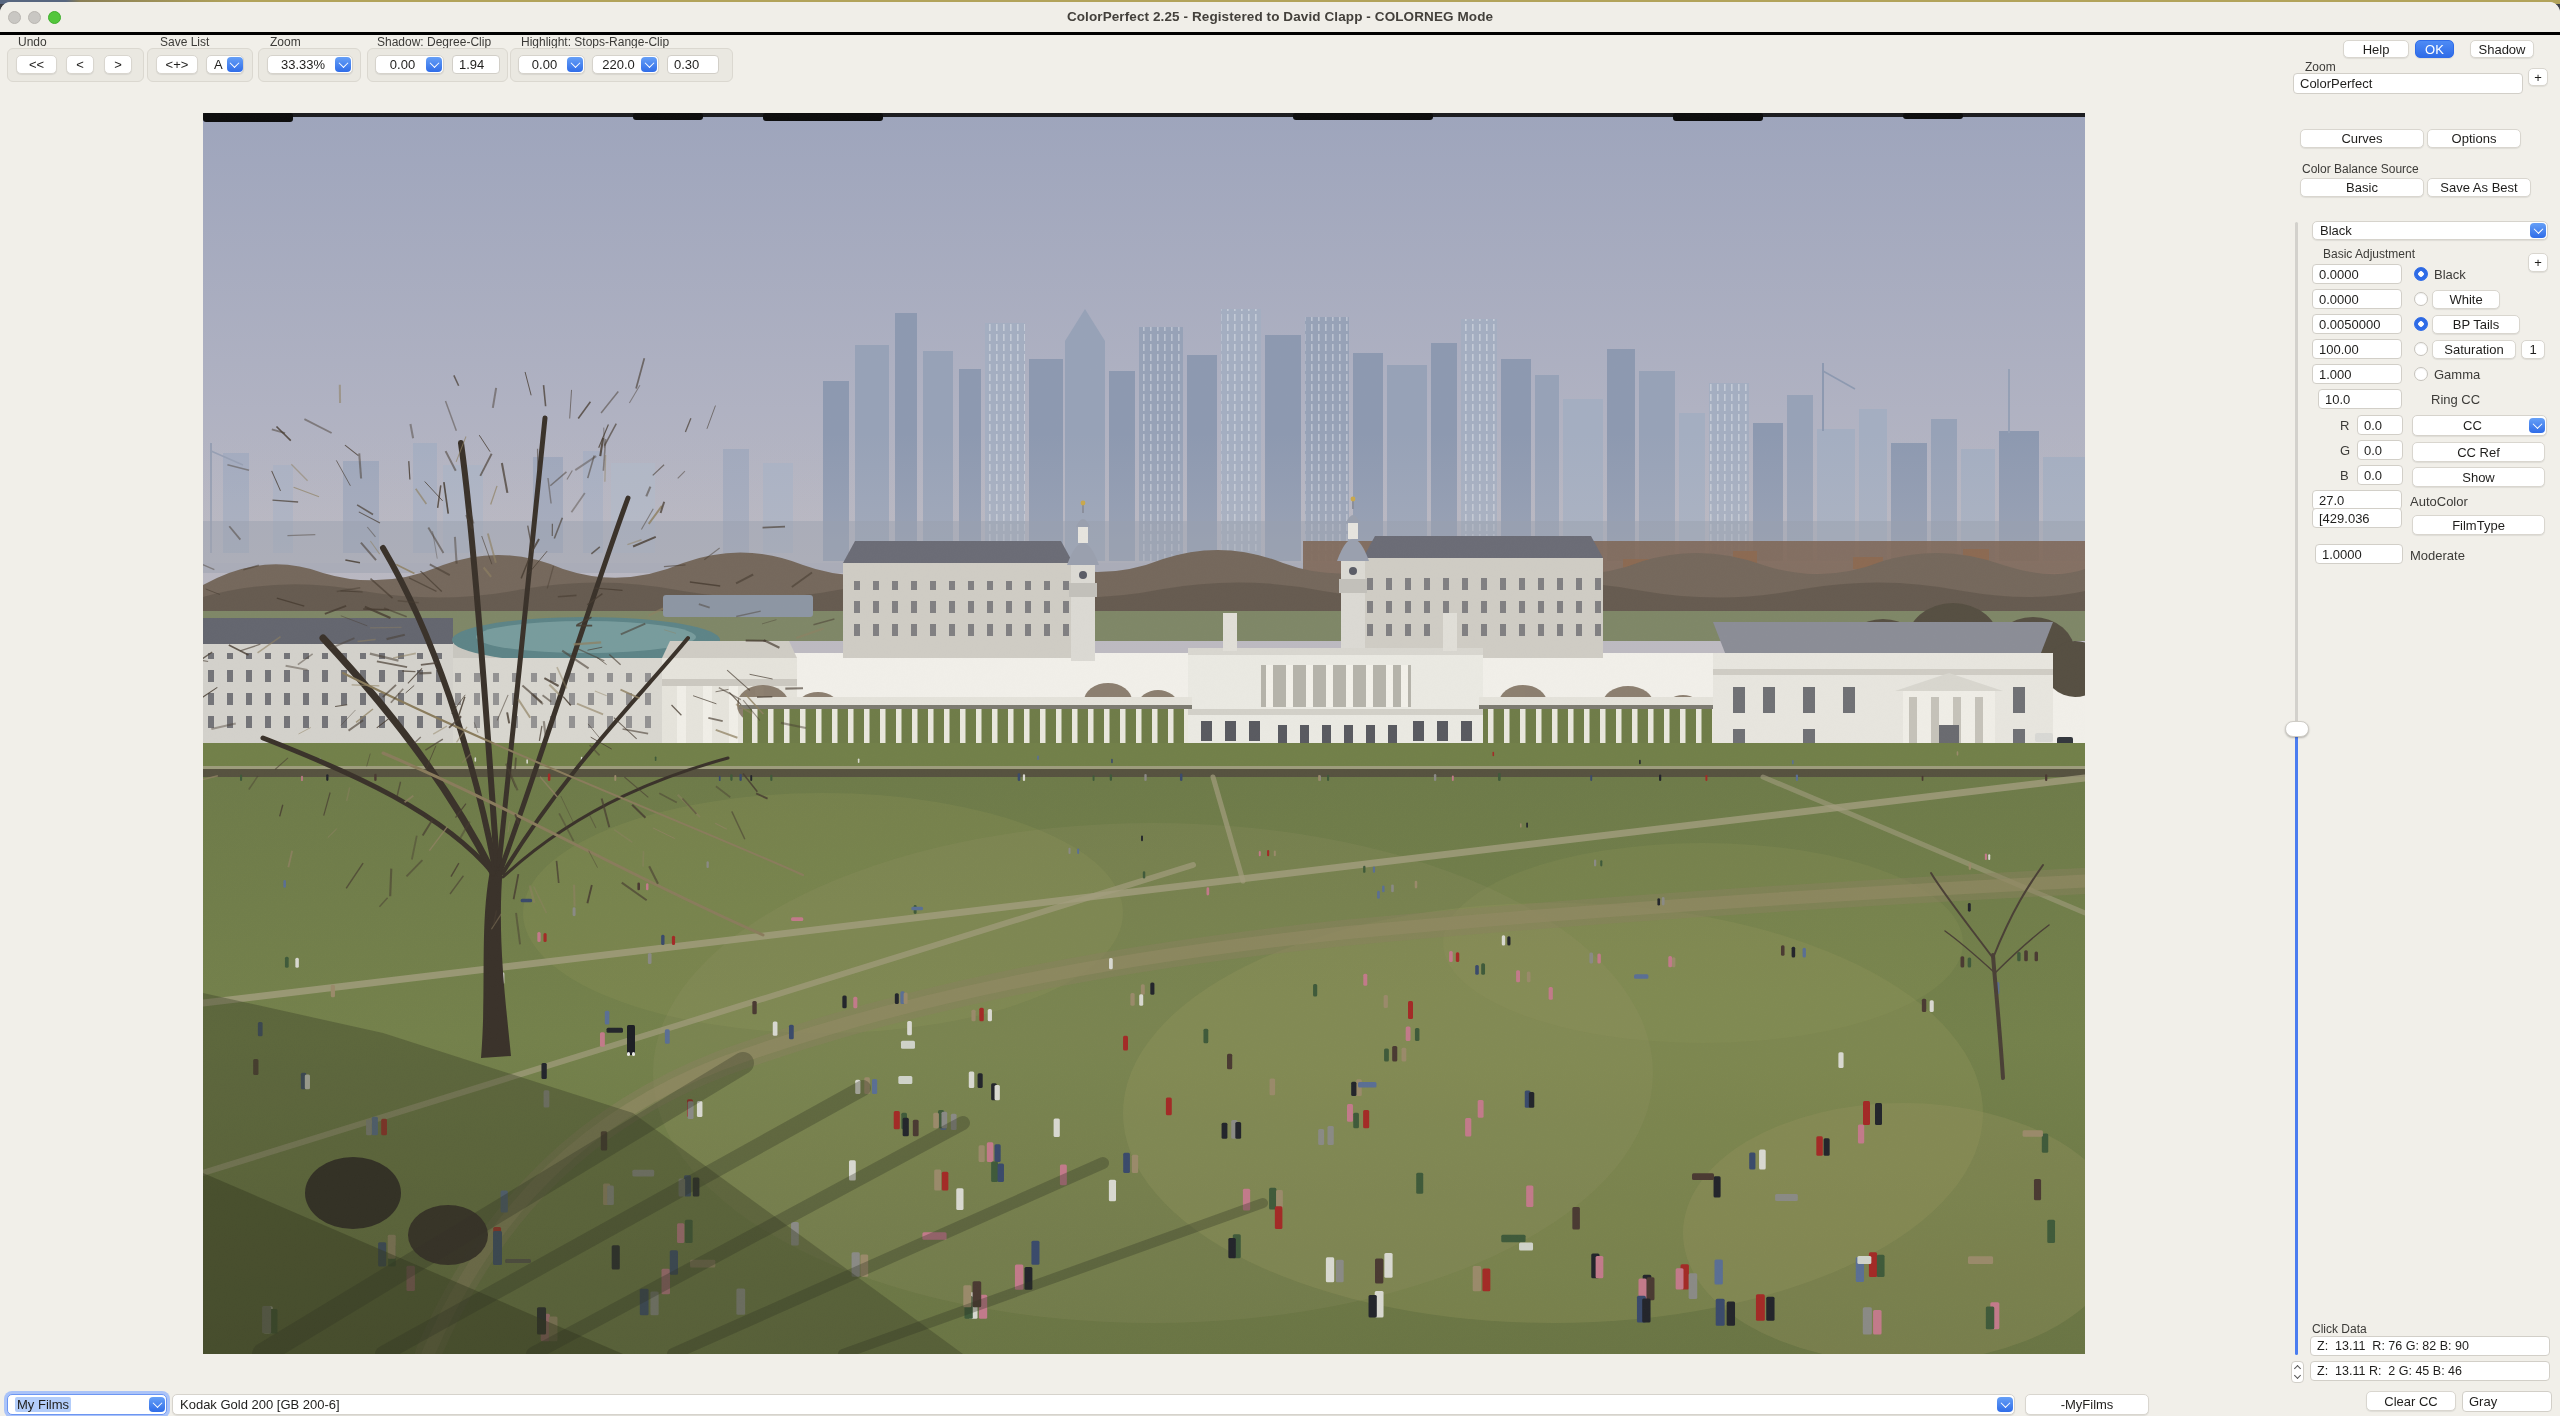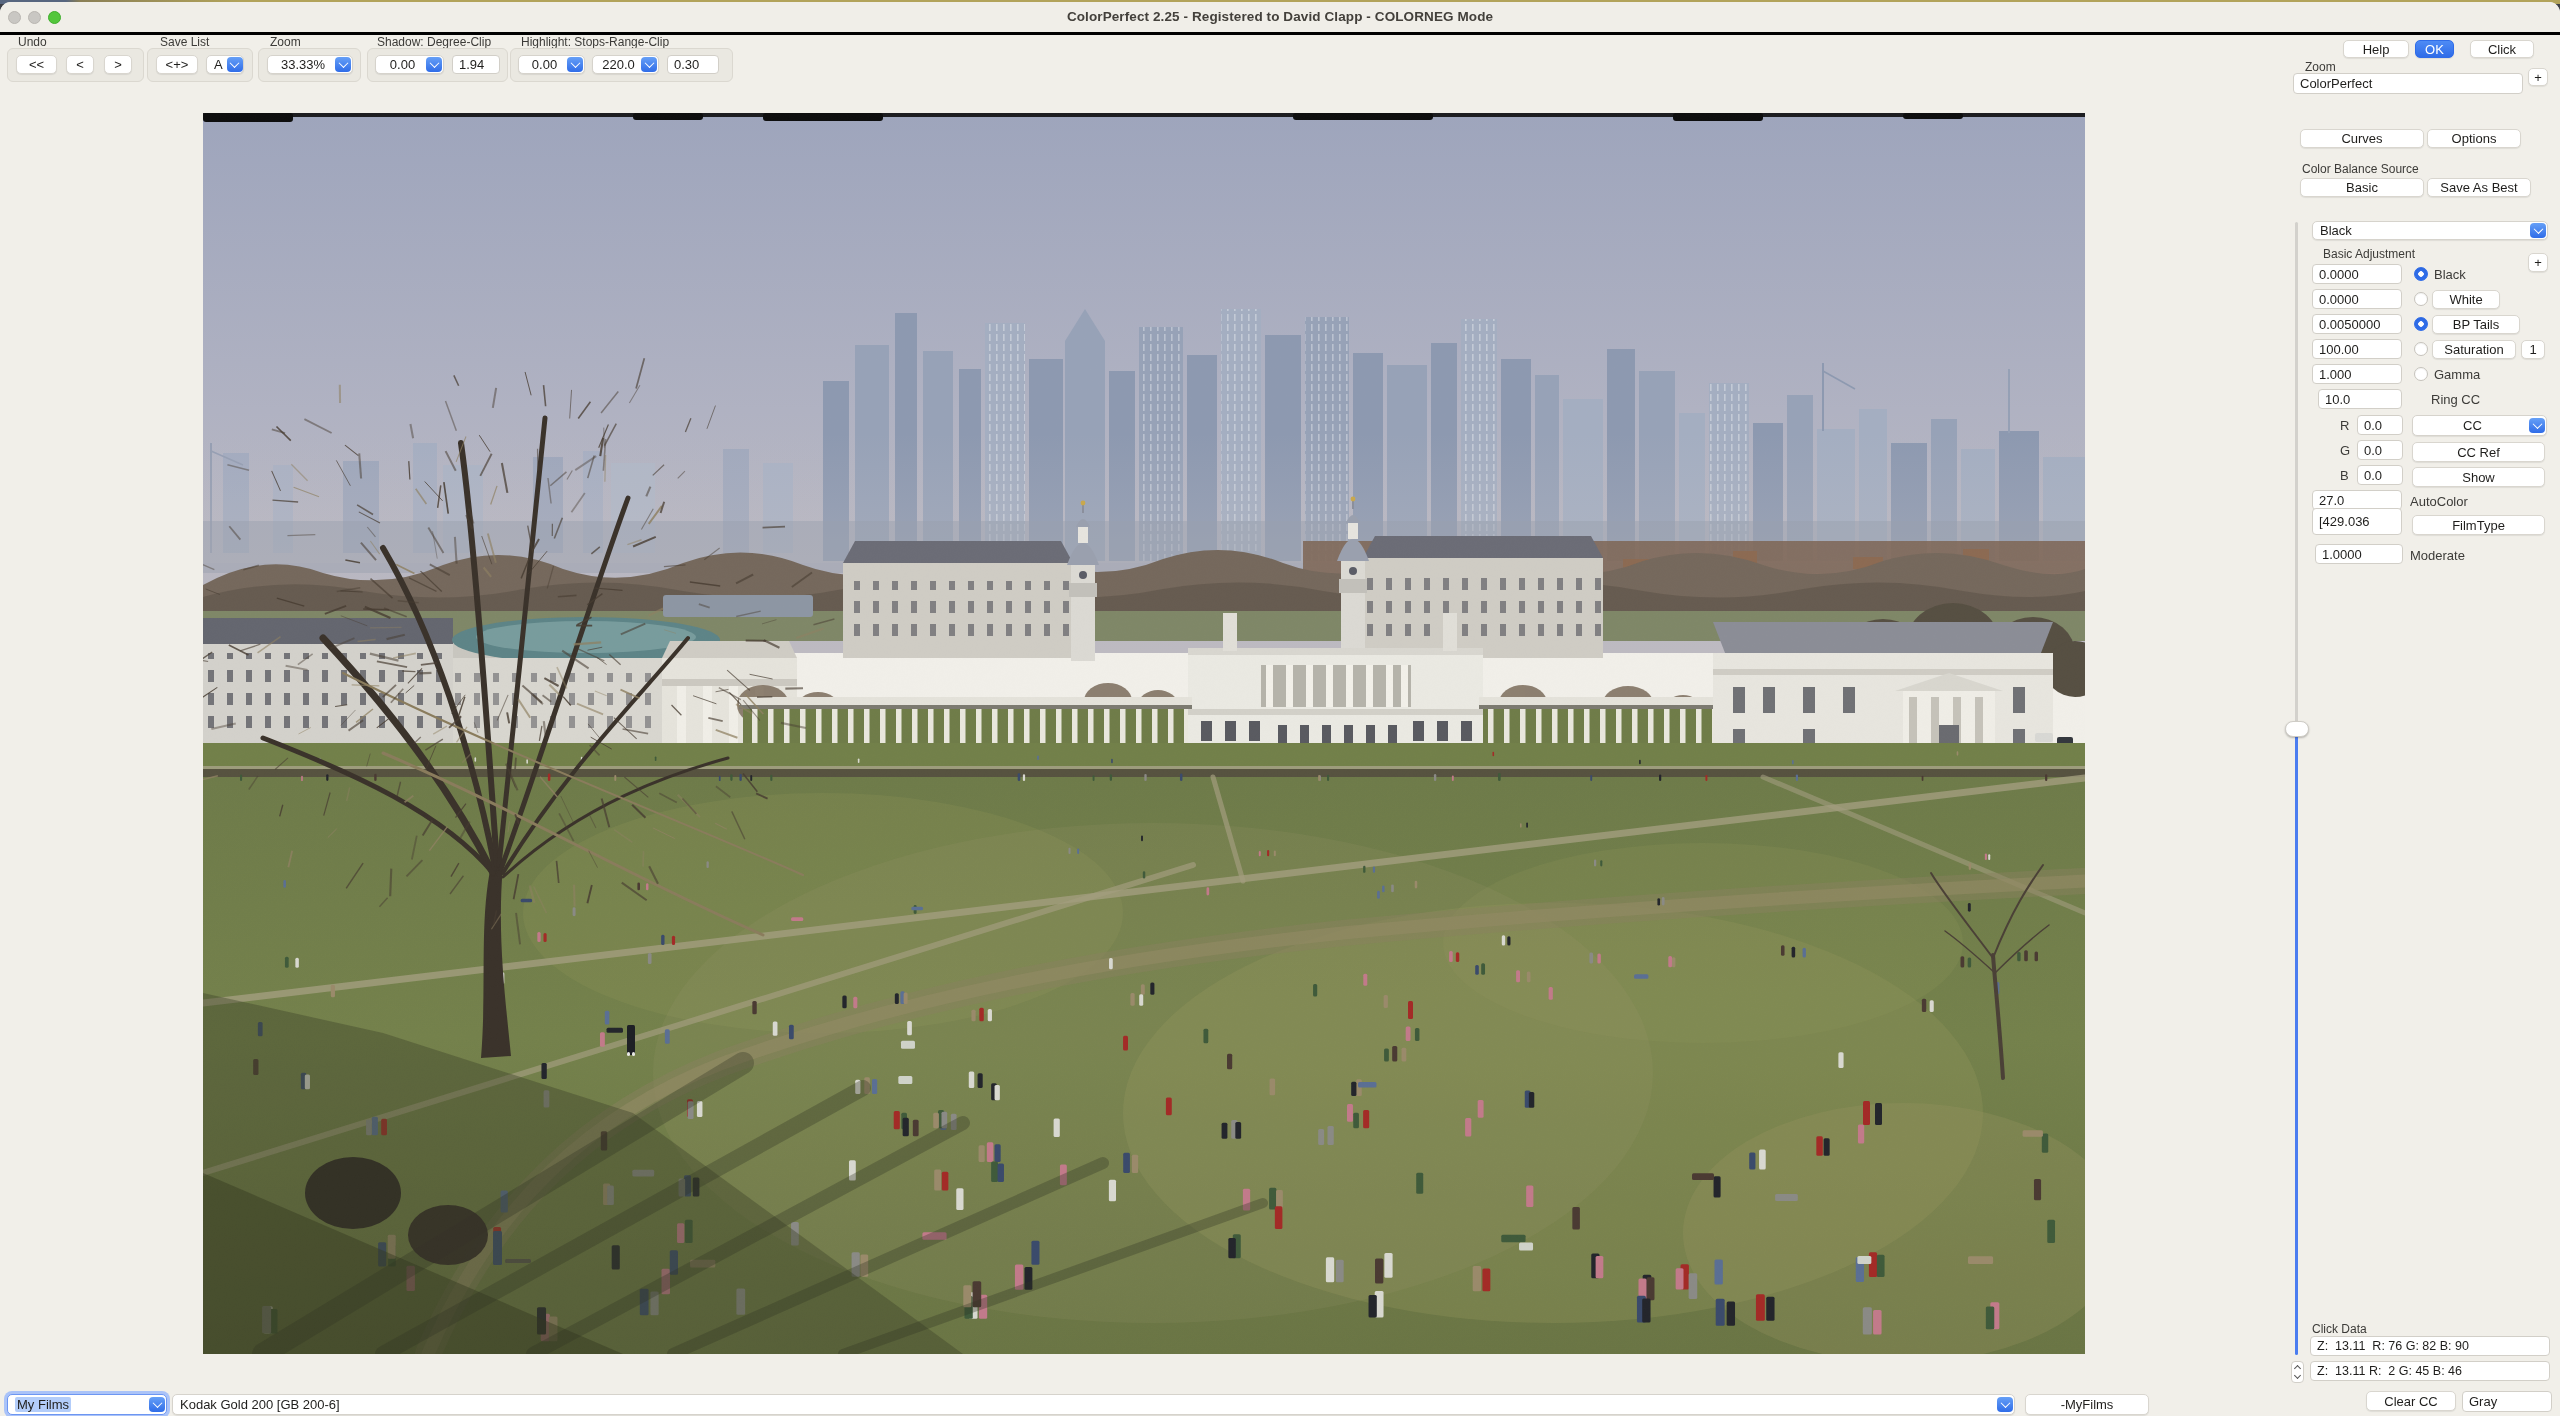--- a/index.html
+++ b/index.html
@@ -1026,21 +1026,21 @@
           <rect x="1090" y="0" width="140" height="7" rx="3"></rect>
         <rect x="1470" y="0" width="90" height="8" rx="3"></rect>
           <rect x="1700" y="0" width="60" height="6" rx="3"></rect>
       </g>
 
       <rect x="0" y="0" width="1882" height="1241" filter="url(#grain)" opacity=".05"></rect>
     </svg>
 
     <button class="btn" style="left:2343px;top:38px;width:66px;height:18px">Help</button>
     <button class="btn primary" style="left:2415px;top:38px;width:39px;height:18px">OK</button>
-    <button class="btn" style="left:2470px;top:38px;width:64px;height:18px">Click</button>
+    <button class="btn" style="left:2470px;top:38px;width:64px;height:18px">Shadow</button>
 
     <div class="plabel" style="left:2305px;top:58px">Zoom</div>
     <div class="field" style="left:2293px;top:71px;width:230px;height:21px">ColorPerfect</div>
     <button class="btn" style="left:2528px;top:66px;width:20px;height:18px">+</button>
 
     <button class="btn" style="left:2300px;top:127px;width:124px;height:19px">Curves</button>
     <button class="btn" style="left:2427px;top:127px;width:94px;height:19px">Options</button>
 
     <div class="plabel" style="left:2302px;top:160px">Color Balance Source</div>
     <button class="btn" style="left:2300px;top:176px;width:124px;height:19px">Basic</button>
@@ -1092,21 +1092,21 @@
     <div class="field" style="left:2357px;top:438px;width:46px;height:20px">0.0</div>
     <button class="btn" style="left:2412px;top:440px;width:133px;height:20px">CC Ref</button>
 
     <div class="plabel" style="left:2340px;top:466px;font-size:13px">B</div>
     <div class="field" style="left:2357px;top:463px;width:46px;height:20px">0.0</div>
     <button class="btn" style="left:2412px;top:465px;width:133px;height:20px">Show</button>
 
     <div class="field" style="left:2312px;top:488px;width:90px;height:20px">27.0</div>
     <div class="plabel" style="left:2410px;top:492px;font-size:13px">AutoColor</div>
 
-    <div class="field" style="left:2312px;top:506px;width:90px;height:27px">[429.036</div>
+    <div class="field" style="left:2312px;top:506px;width:90px;height:20px">[429.036</div>
     <button class="btn" style="left:2412px;top:513px;width:133px;height:20px">FilmType</button>
 
     <div class="field" style="left:2315px;top:542px;width:88px;height:20px">1.0000</div>
     <div class="plabel" style="left:2410px;top:546px;font-size:13px">Moderate</div>
 
     <div class="vslider-gray" style="left:2295px;top:220px;width:3px;height:500px"></div>
     <div class="vslider-blue" style="left:2295px;top:734px;width:3px;height:619px"></div>
     <div class="vthumb" style="left:2285px;top:719px;width:22px;height:14px"></div>
 
     <div class="plabel" style="left:2312px;top:1320px">Click Data</div>

